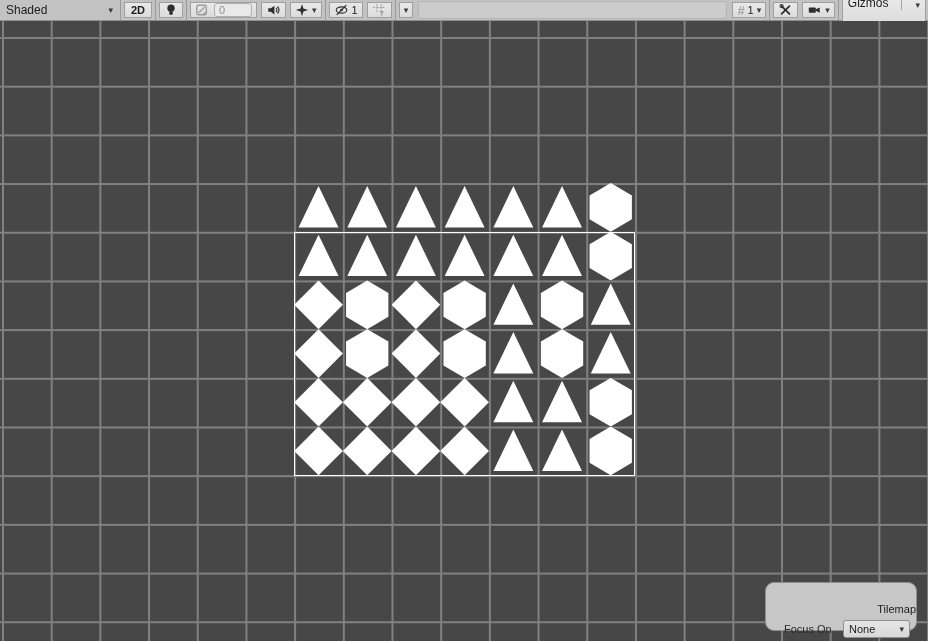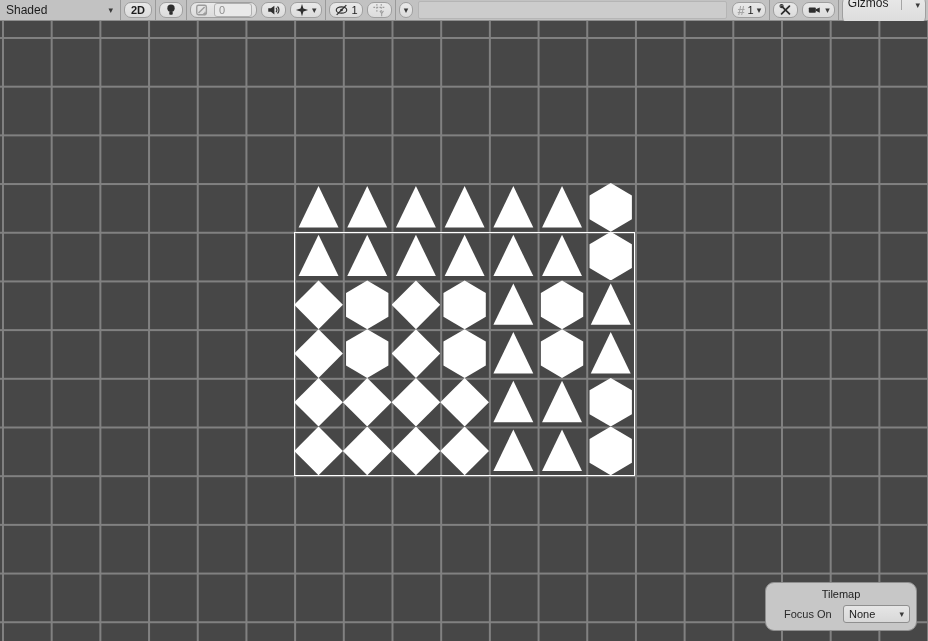--- a/index.html
+++ b/index.html
@@ -17,21 +17,21 @@
   .tb-sep { width:1px; height:20px; background:#9a9a9a; margin:0 1px; flex:none; }
   .dd-shaded {
     flex:none; width:119px; height:20px; display:flex; align-items:center;
     padding:0 6px; cursor:default; font-size:12px;
   }
   .dd-shaded .lbl { flex:1; }
   .arr { font-size:9px; color:#3a3a3a; line-height:1; }
   .seg {
     flex:none; height:16px; margin:0 2px; padding:0 4px;
     background:linear-gradient(#e9e9e9,#dcdcdc);
-    border:1px solid #9f9f9f; border-radius:7px;
+    border:1px solid #9f9f9f; border-radius:0;
     display:flex; align-items:center; gap:3px;
   }
   .seg.disabled { color:#8f8f8f; }
   .btn-2d { font-weight:bold; font-size:11px; padding:0 6px; }
   .num-field {
     flex:none; width:38px; height:14px; background:#e9e9e9; border:1px solid #b0b0b0;
     border-radius:3px; color:#8f8f8f; font-size:11px; padding:0 4px;
     display:flex; align-items:center; margin-left:2px;
   }
   .spacer-recessed {
@@ -66,21 +66,21 @@
   }
   .tiles { position:absolute; left:294.2px; top:162.1px; width:341px; height:293px; }
   .tile { position:absolute; }
 
   
   .panel {
     position:absolute; left:765px; top:561px; width:152px; height:49px;
     background:#c7c7c7; border:1px solid #8f8f8f; border-radius:9px;
     color:#1c1c1c; font-size:11px;
   }
-  .panel-title { text-align:center; margin-top:5px; }
+  .panel-title { text-align:right; margin-top:20px; }
   .panel-row { position:relative; margin-top:5px; height:18px; }
   .panel-row .focus-label { position:absolute; left:18px; top:3px; color:#2a2a2a; }
   .dd-none {
     position:absolute; right:6px; top:0; width:67px; height:18px;
     background:linear-gradient(#e6e6e6,#d8d8d8); border:1px solid #8f8f8f; border-radius:3px;
     display:flex; align-items:center; padding:0 5px;
   }
   .dd-none .lbl { flex:1; font-size:11px; }
 </style>
 </head>

